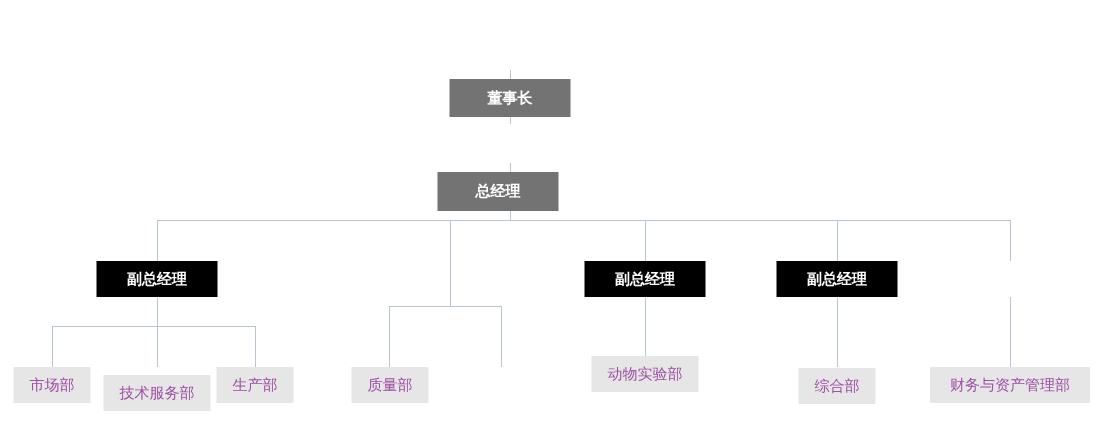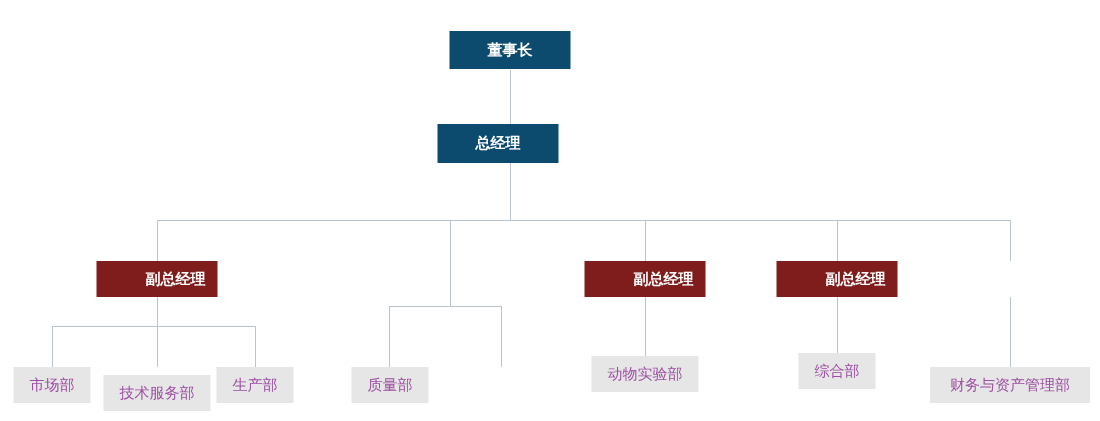--- a/index.html
+++ b/index.html
@@ -19,35 +19,35 @@
     position: absolute;
     transform: translateX(-50%);
     display: flex;
     align-items: center;
     justify-content: center;
     box-sizing: border-box;
     white-space: nowrap;
     font-size: 15px;
   }
   .node-exec {
-    background: #0c4a6e;
+    background: #737373;
     color: #ffffff;
     font-weight: bold;
     min-width: 121px;
     height: 39px;
     padding: 5px 12px;
+    margin-top: 48px;
   }
   .node-mgr {
-    background: #7f1d1d;
+    background: #000000;
     color: #ffffff;
     font-weight: bold;
     min-width: 121px;
     height: 36px;
     padding: 0 12px;
-    justify-content: flex-end;
   }
   .node-dept {
     background: #E6E6E6;
     color: #9D4FA3;
     font-weight: normal;
     height: 36px;
     padding: 0 16px;
   }
   .vline {
     position: absolute;
@@ -115,20 +115,20 @@
   </div>
   <div class="node node-dept" style="left:255px; top:367px;">
     <span>生产部</span>
   </div>
   <div class="node node-dept" style="left:390px; top:367px;text-align:right;">
     <span>质量部</span>
   </div>
   <div class="node node-dept" style="left:645px; top:356px;">
     <span>动物实验部</span>
   </div>
-  <div class="node node-dept" style="left:837px; top:353px;">
+  <div class="node node-dept" style="left:837px; top:368px;">
     <span>综合部</span>
   </div>
   <div class="node node-dept" style="left:1010px; top:367px; padding:12px 20px;">
     <span>财务与资产管理部</span>
   </div>
 
 </div>
 
 </body></html>

